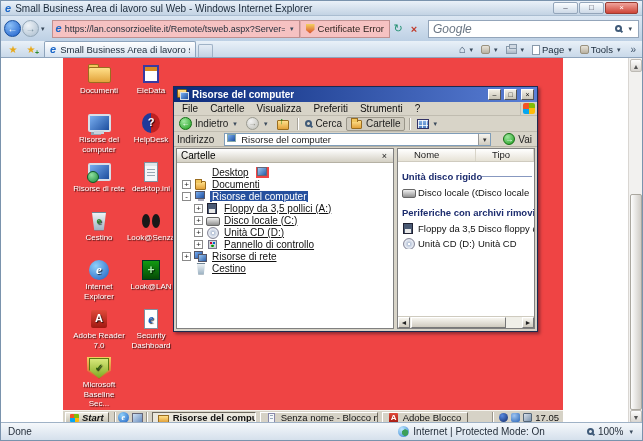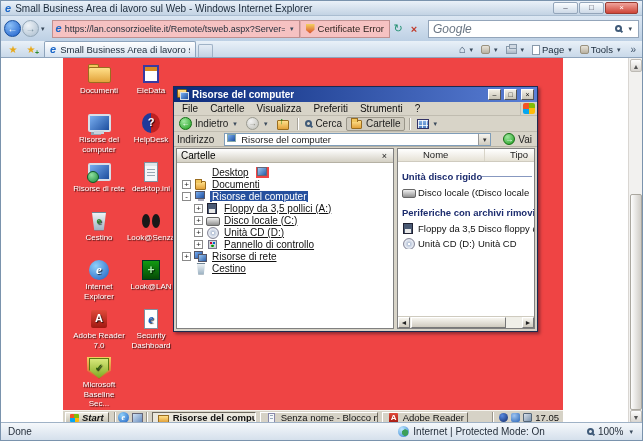--- a/index.html
+++ b/index.html
@@ -216,21 +216,21 @@
   .ti.network::after { content:""; position:absolute; bottom:0; right:0; width:7px; height:6px; border:1px solid #556;
     background:linear-gradient(135deg,#9ec7f2,#2a5ea8); }
   .ti.trash::before { content:""; position:absolute; top:0; left:2px; width:8px; height:10px;
     background:linear-gradient(#eef3f6,#9fb4c4); border:1px solid #6f8494;
     clip-path:polygon(8% 0,92% 0,78% 100%,22% 100%); }
 
   .splitter { width:3px; }
   .files-panel { flex:1; background:#fff; border:1px solid #808080; position:relative; overflow:hidden; }
   .fhead { display:flex; height:13px; background:linear-gradient(#ffffff,#e6e2d6);
     border-bottom:1px solid #cfcbbf; font-size:9.5px; color:#222; }
-  .fh { padding:0 16px; border-right:1px solid #d8d4c8;margin-left:9px; }
+  .fh { padding:0 16px; border-right:1px solid #d8d4c8; }
   .fh.name { width:78px; flex:none; } .fh.type { flex:1; }
   .fbody { font-size:9.5px; color:#111; }
   .fgroup { display:flex; align-items:center; margin:9px 2px 5px 4px;
     font-weight:bold; color:#1c2c6e; white-space:nowrap; }
   .fgroup .rule { flex:1; height:1px; background:#8798c0; min-width:6px; }
   .frow { display:flex; align-items:center; margin:4px 0 4px 4px; }
   .frow .nm { width:76px; flex:none; display:flex; align-items:center; gap:3px;
     white-space:nowrap; overflow:hidden; }
   .frow .tp { flex:1; white-space:nowrap; overflow:hidden; }
   .hscroll { position:absolute; bottom:0; left:0; right:0; height:12px; background:#f0efe8;
@@ -593,21 +593,21 @@
       <span class="taskbtn active" style="width:104px;">
         <span class="tk-ic folder-open"></span>
         <span>Risorse del computer</span>
       </span>
       <span class="taskbtn" style="width:118px;">
         <span class="tk-ic notepad"></span>
         <span>Senza nome - Blocco note</span>
       </span>
       <span class="taskbtn" style="width:86px;">
         <span class="tk-ic pdf"></span>
-        <span>Adobe Reader</span>
+        <span>Adobe Blocco</span>
       </span>
       <span class="tray">
         <span class="tray-ic a"></span>
         <span class="tray-ic b"></span>
         <span class="tray-ic c"></span>
         <span>17.05</span>
       </span>
     </div>
 
     <div class="vscroll">

